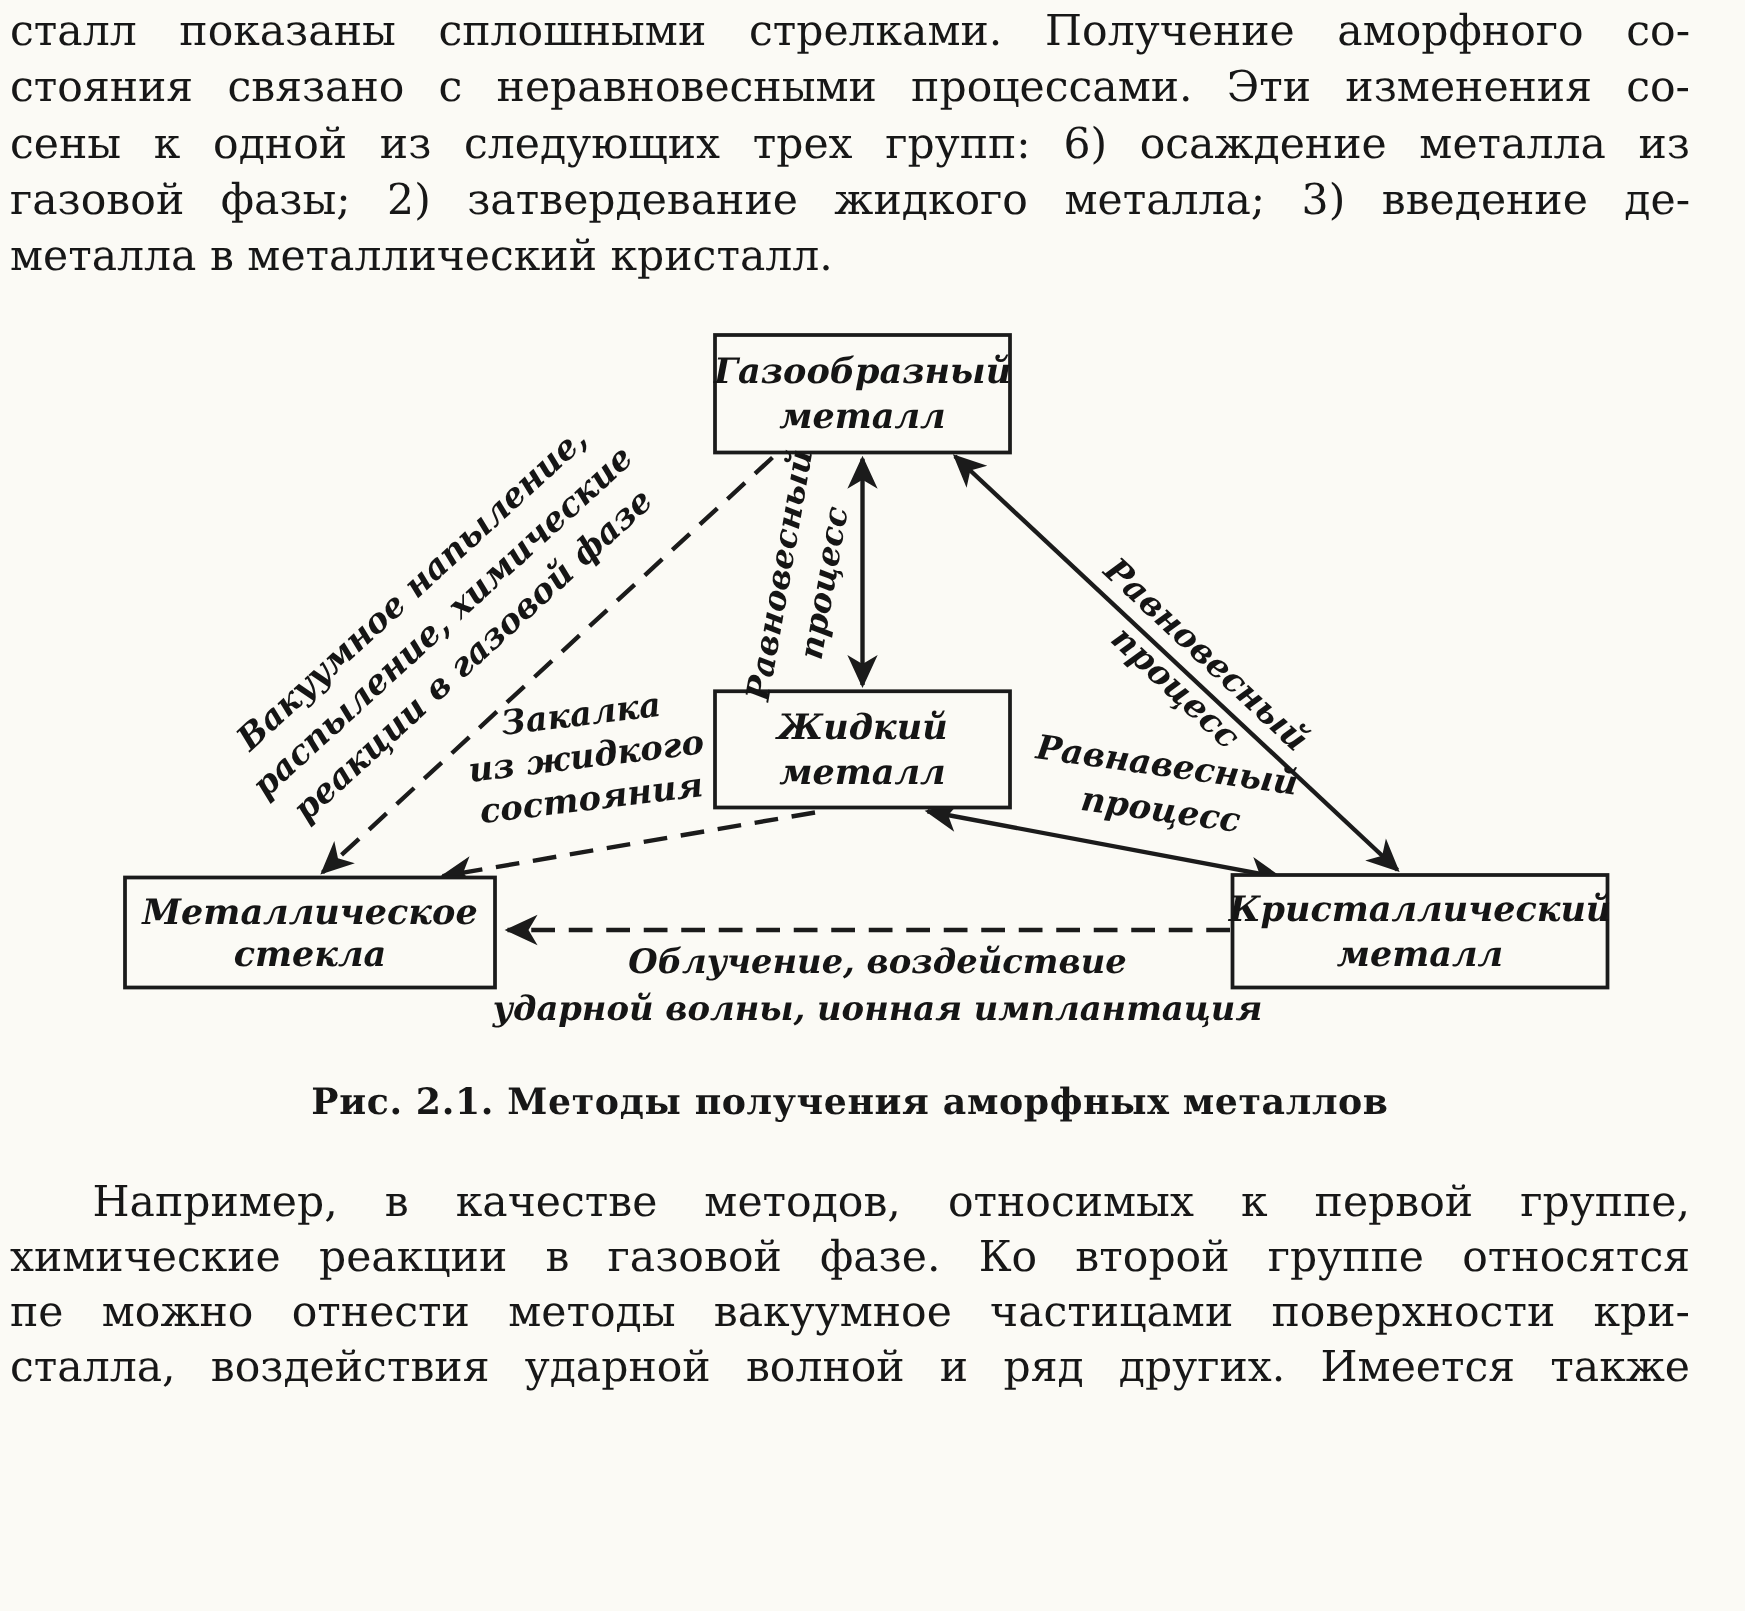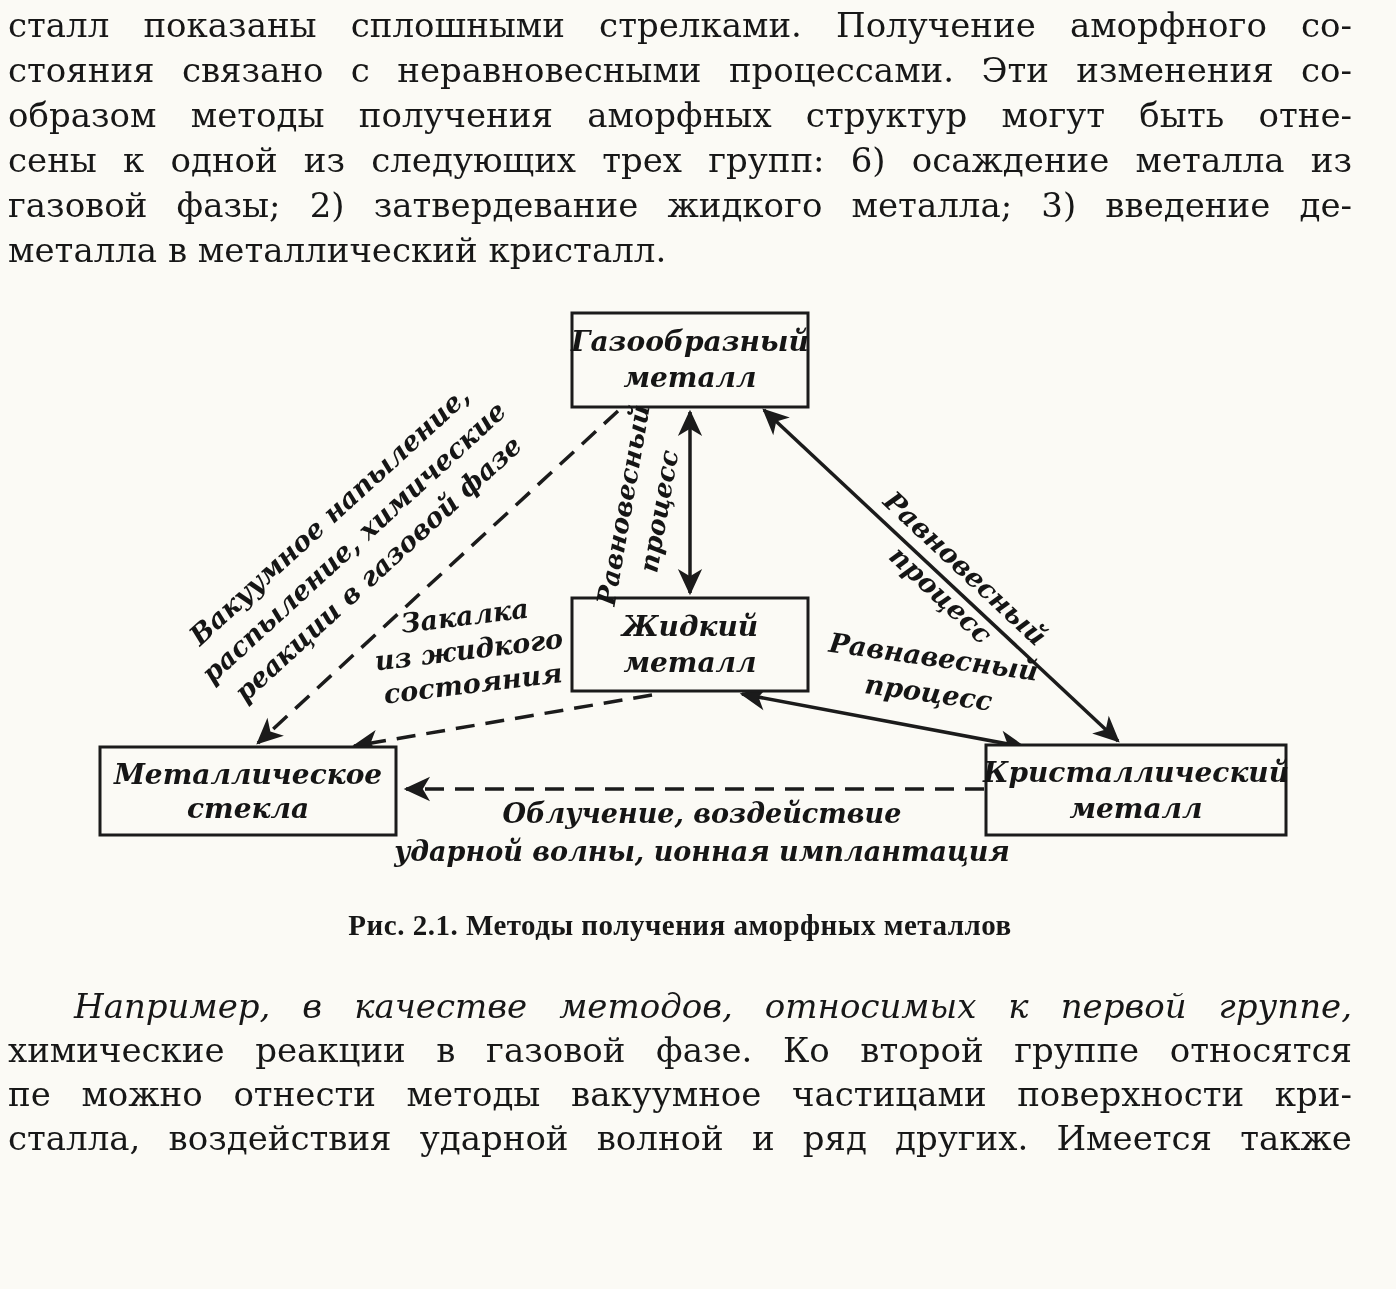--- a/index.html
+++ b/index.html
@@ -8,45 +8,44 @@
     background:#fbfaf5;
     font-family:"DejaVu Serif", serif;
     color:#171717;
   }
   .page { width:1360px; height:1289px; position:relative; }
   .para { padding:0 8px; font-size:34px; font-weight:500; }
   .para-top { padding-top:3px; line-height:45px; }
   .para-bottom { margin-top:42px; line-height:44px; }
   .jline { text-align:justify; text-align-last:justify; white-space:normal; }
   .jline.lastline { text-align-last:left; }
-  .jline.indent { padding-left:66px;font-style:italic; }
+  .jline.indent { padding-left:66px; }
   figure { margin:24px 0 0 0; padding:0; }
   .caption {
     text-align:center; font-weight:bold; font-size:29px;
-    letter-spacing:0.5px; margin-top:2px;font-family:Liberation Serif, serif;
+    letter-spacing:0.5px; margin-top:2px;
   }
   svg { display:block; }
   .diag-line { stroke:#1b1b1b; stroke-width:3.5; fill:none; }
   .diag-line.dashed { stroke-dasharray:19 11; }
   .diag-box { fill:#fbfaf5; stroke:#1b1b1b; stroke-width:3; }
   text { fill:#151515; text-anchor:middle; }
   .box-label { font:italic 700 28px "DejaVu Serif", serif; }
   .fig-label { font:italic 700 27px "DejaVu Serif", serif; }
   .fig-label-sm { font:italic 700 26px "DejaVu Serif", serif; }
   marker path { fill:#1b1b1b; }
 </style>
 </head>
 <body>
 
 <div class="page">
 
   <div class="para para-top">
     <div class="jline">сталл показаны сплошными стрелками. Получение аморфного со-</div>
     <div class="jline">стояния связано с неравновесными процессами. Эти изменения со-</div>
-    <div class="jline">образом методы получения аморфных структур могут быть отне-</div>
     <div class="jline">сены к одной из следующих трех групп: 6) осаждение металла из</div>
     <div class="jline">газовой фазы; 2) затвердевание жидкого металла; 3) введение де-</div>
     <div class="jline lastline">металла в металлический кристалл.</div>
   </div>
 
   <figure>
     <svg width="1396" height="610" viewBox="0 0 1396 610">
       <defs>
         <marker id="mA" viewBox="0 0 12 12" refX="10.8" refY="6" markerWidth="8" markerHeight="8" orient="auto">
           <path d="M0.5,0.8 L11.8,6 L0.5,11.2 L3.6,6 Z"></path>

